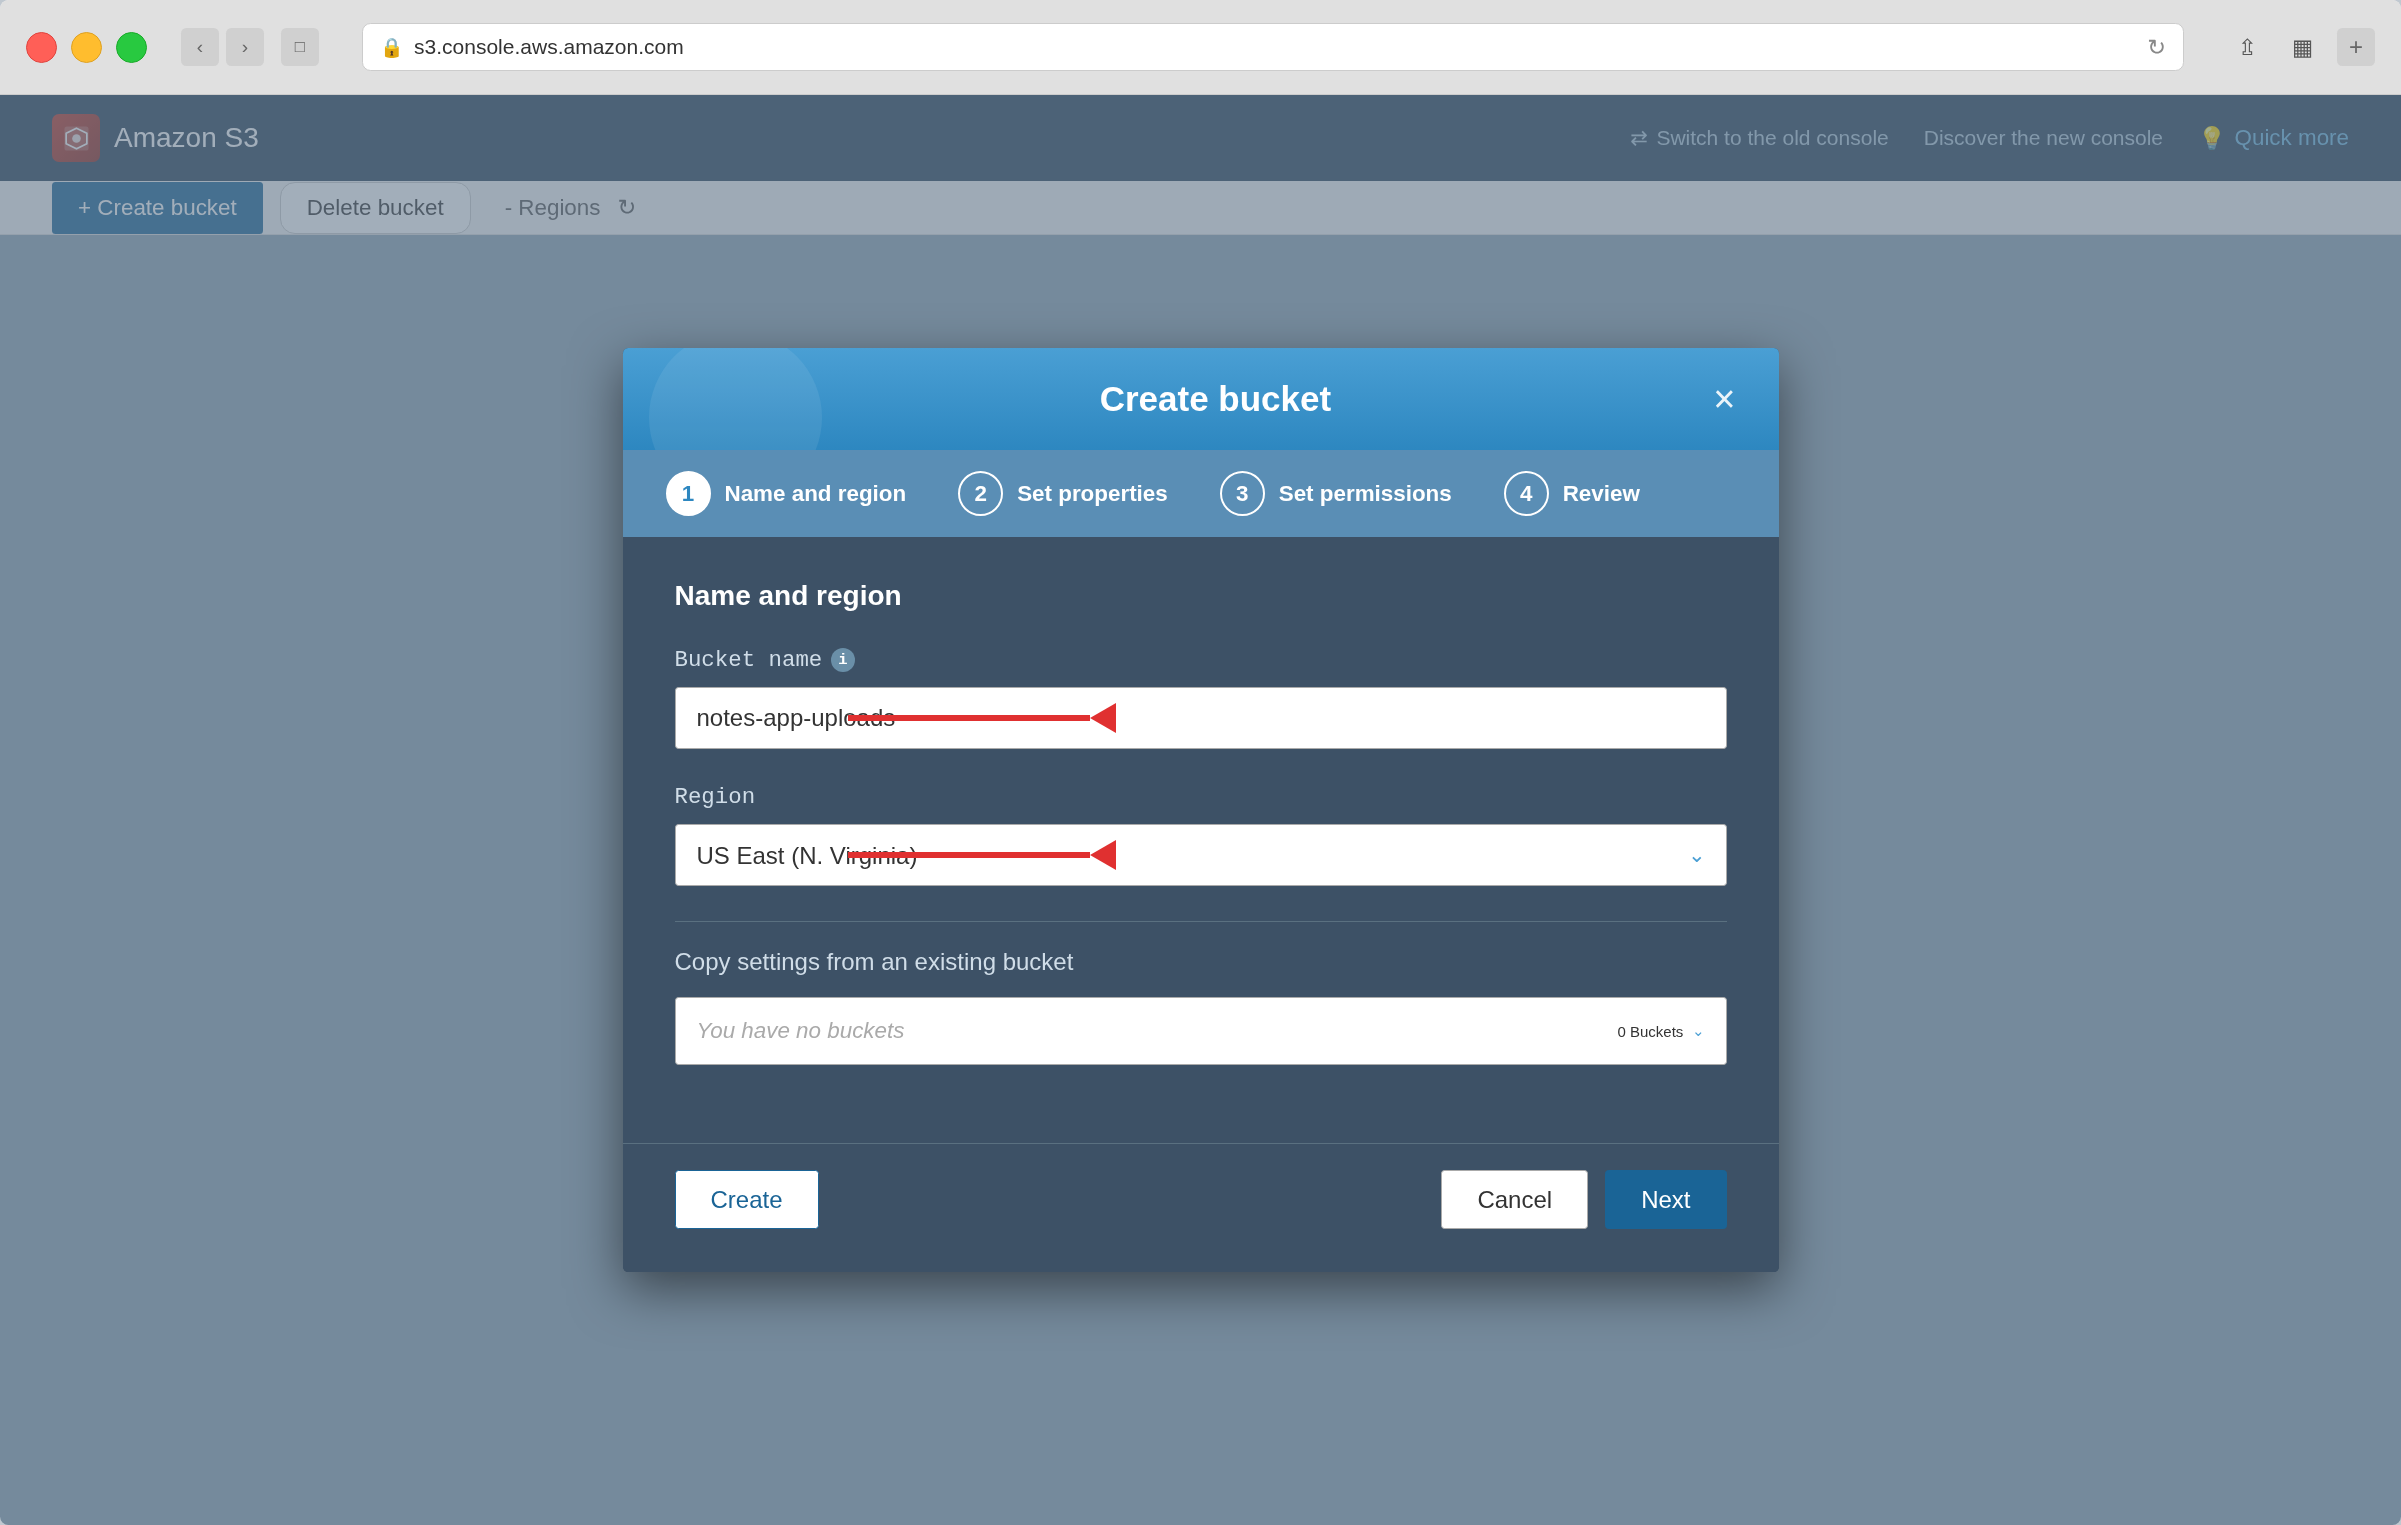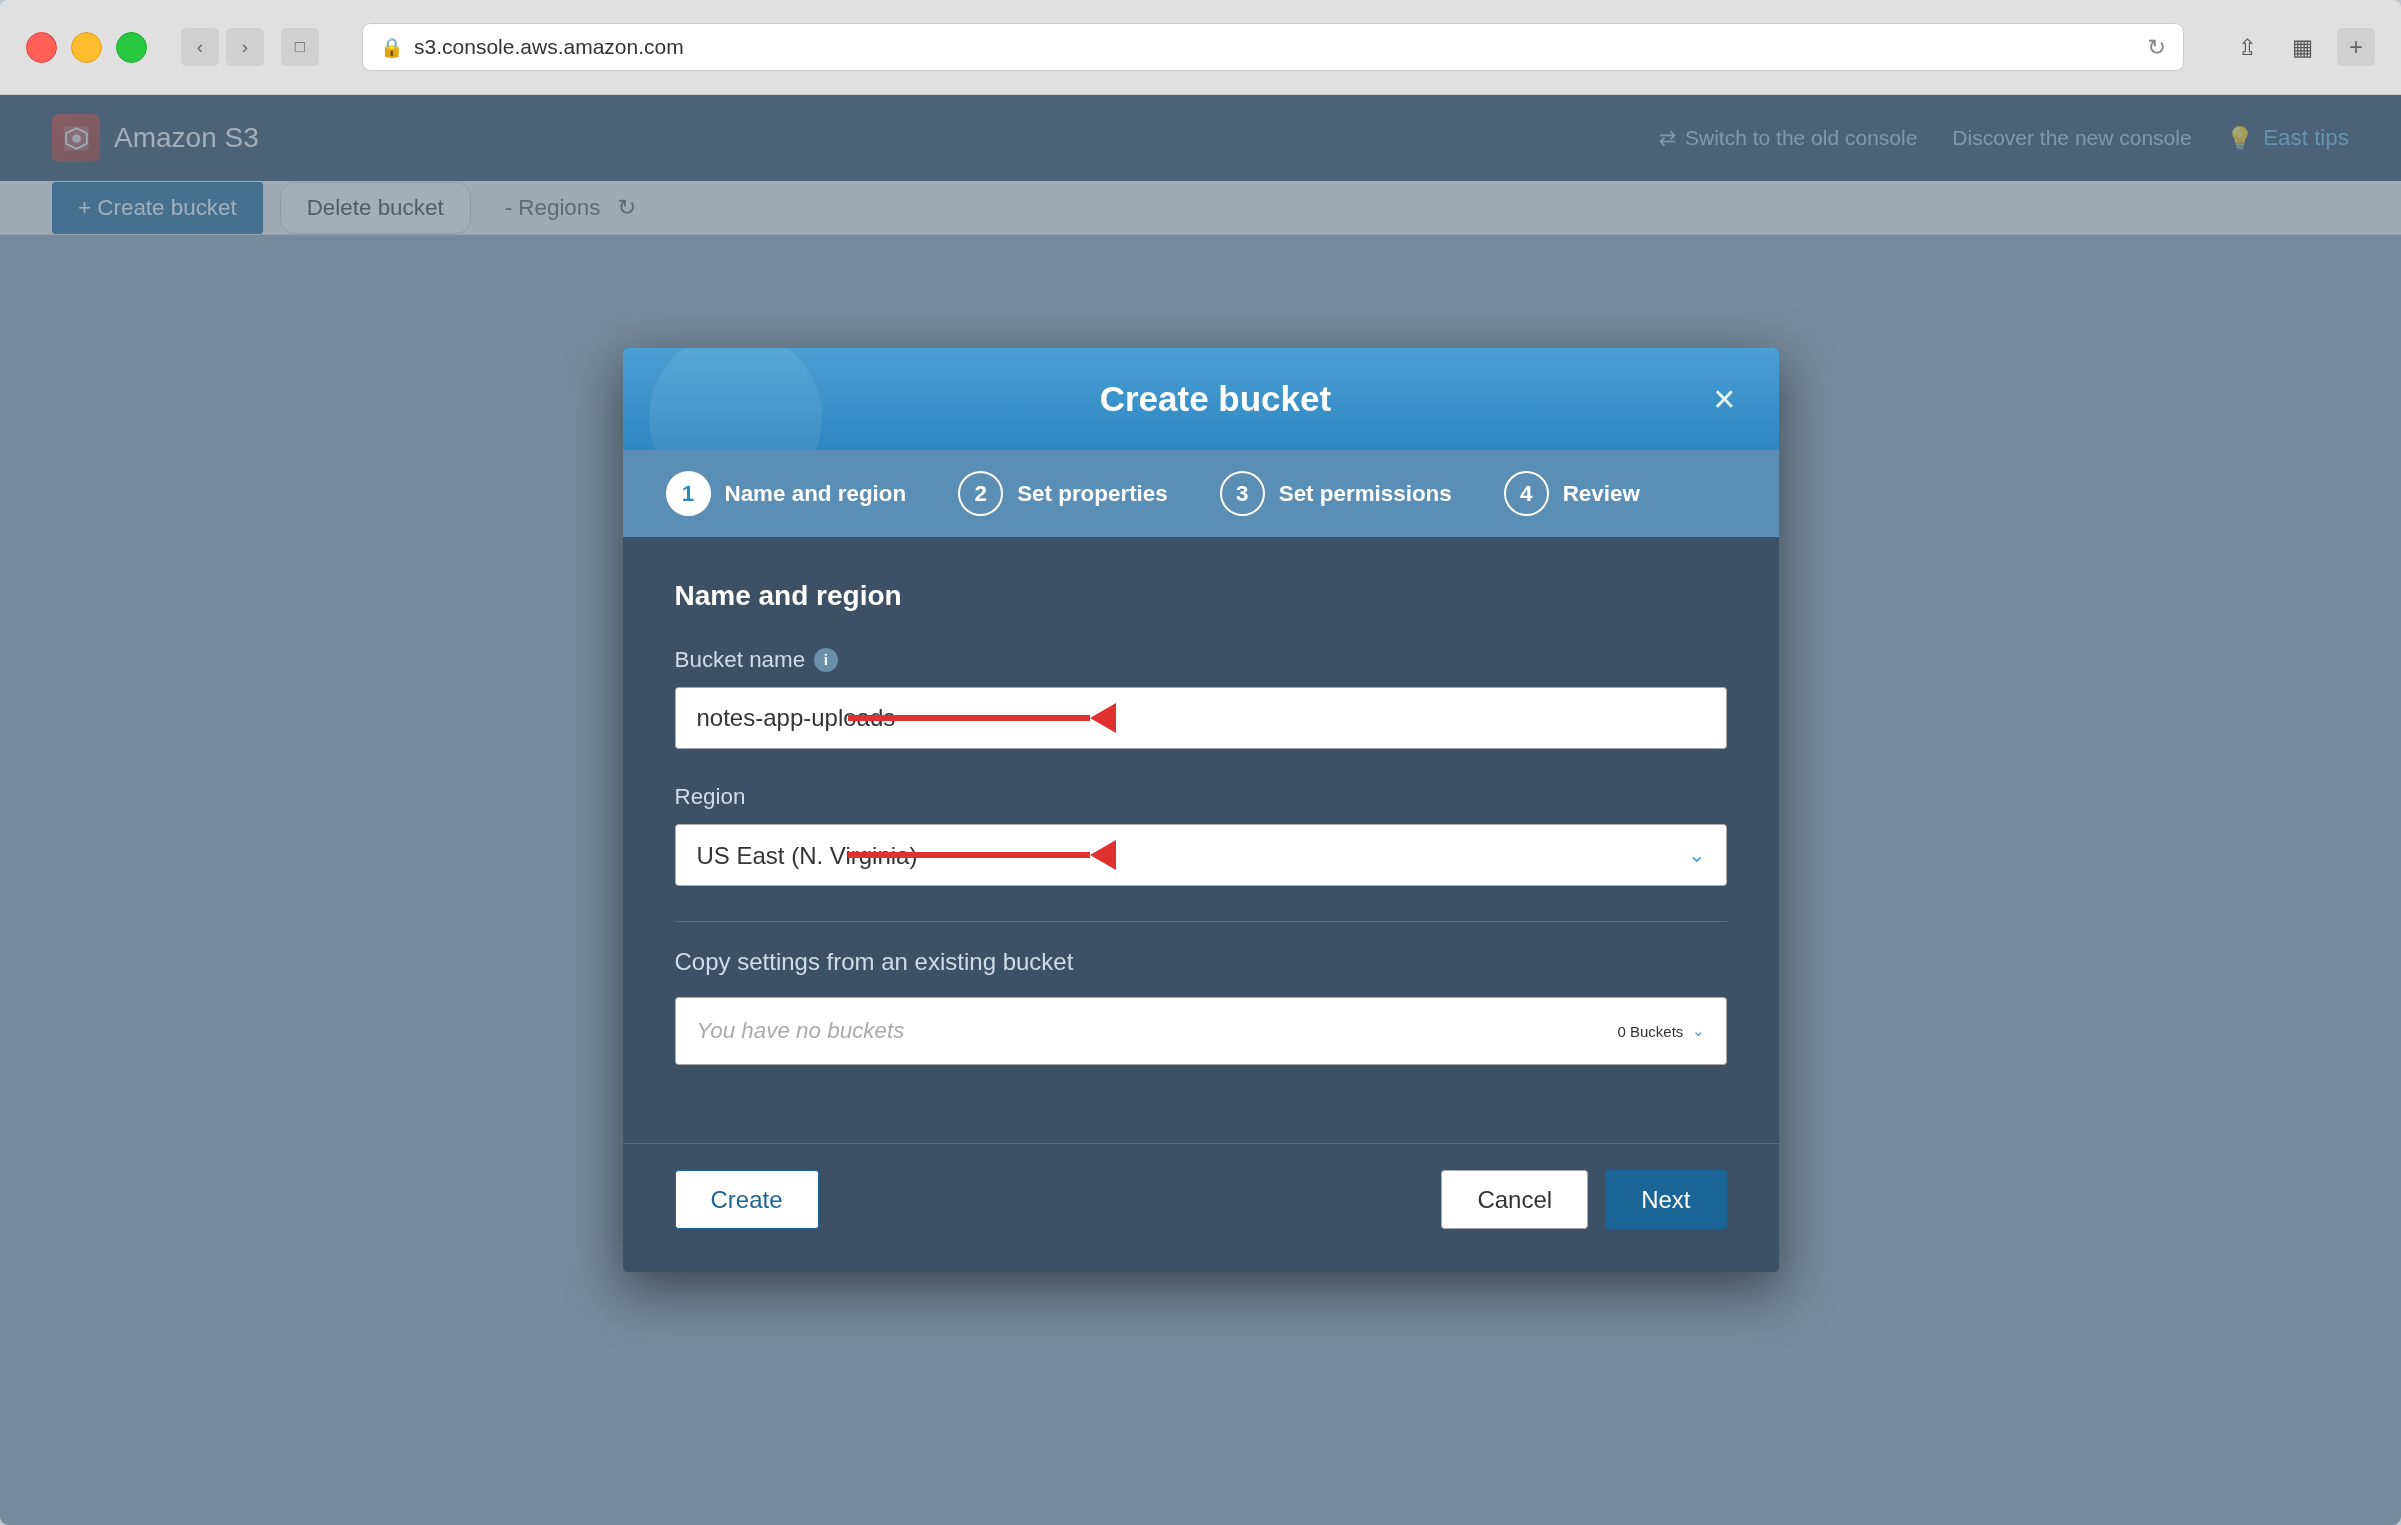--- a/index.html
+++ b/index.html
@@ -402,20 +402,21 @@
       margin-bottom: 35px;
     }
 
     .form-label {
       color: #d0dde8;
       font-size: 22.4px;
       margin-bottom: 14px;
       display: flex;
       align-items: center;
       gap: 8.6px;
+      font-family: Liberation Mono, monospace;
     }
 
     .info-icon {
       width: 24px;
       height: 24px;
       background: #6a8fa8;
       border-radius: 50%;
       display: flex;
       align-items: center;
       justify-content: center;
@@ -626,21 +627,21 @@
       <div class="aws-header-actions">
         <span class="header-action-link">
           <span>⇄</span>
           <span>Switch to the old console</span>
         </span>
         <span class="header-action-link">
           <span>Discover the new console</span>
         </span>
         <span class="quick-tips-link">
           <span>💡</span>
-          <span>East tips</span>
+          <span>Quick more</span>
         </span>
       </div>
     </div>
 
     <div class="toolbar">
       <button class="create-bucket-btn">+ Create bucket</button>
       <button class="delete-bucket-btn">Delete bucket</button>
       <span style="color:#555; font-size:22.4px; margin-left:17px;">- Regions</span>
       <span style="color:#555; font-size:22.4px;">↻</span>
     </div>

